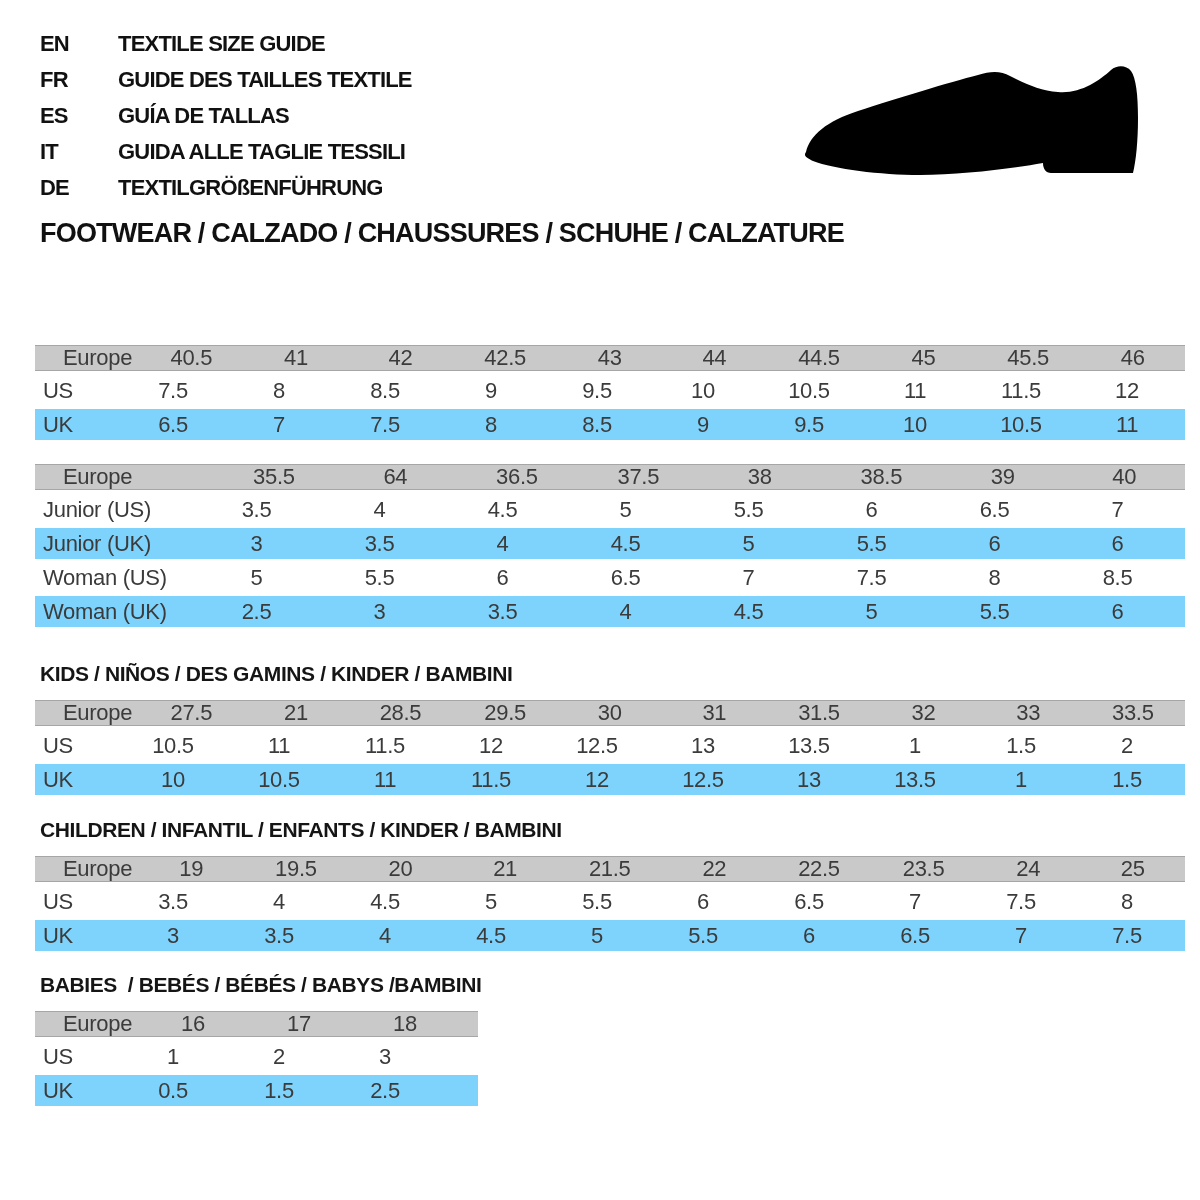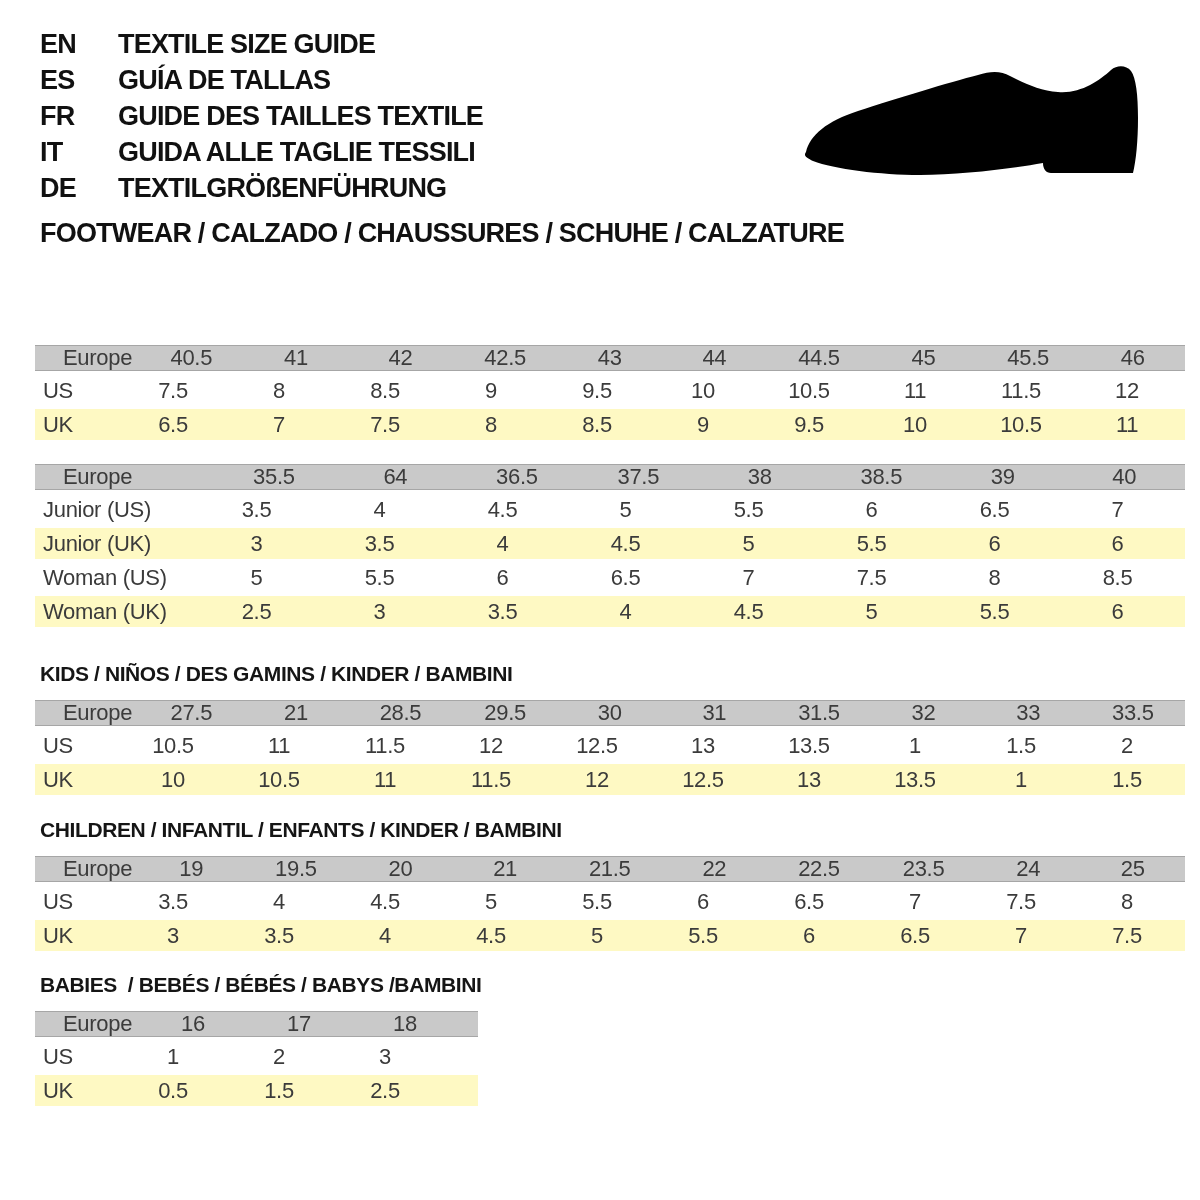--- a/index.html
+++ b/index.html
@@ -11,21 +11,21 @@
     overflow: hidden;
     font-family: "Liberation Sans", sans-serif;
     color: #111111;
   }
 
   
   .lang-block { position: absolute; left: 40px; top: 26px; }
   .lang-row { display: flex; height: 36px; align-items: center; }
   .lang-code, .lang-text {
     font-weight: bold;
-    font-size: 27px;
+    font-size: 22px;
     letter-spacing: -0.8px;
     white-space: pre;
   }
   .lang-code { width: 78px; }
 
   
   .category-line {
     position: absolute; left: 40px; top: 218px;
     font-weight: bold; font-size: 27px; letter-spacing: -0.8px;
     white-space: pre;
@@ -55,21 +55,21 @@
   .row-header {
     height: 26px;
     background: #c9c9c9;
     border-top: 1px solid #a6a6a6;
     border-bottom: 1px solid #a6a6a6;
     margin-bottom: 4px;
     padding-left: 20px;
   }
   .row-data { height: 31px; margin-bottom: 3px; }
   .row-data:last-child { margin-bottom: 0; }
-  .row-alt { background: #fef9c3; }
+  .row-alt { background: #7dd3fc; }
 
   .cell-label {
     width: 85px; padding-left: 8px; box-sizing: border-box;
     font-size: 22px; letter-spacing: -0.3px; color: #3b3b3b;
     white-space: nowrap;
   }
   .cell {
     width: 106px; text-align: center;
     font-size: 22px; letter-spacing: -0.3px; color: #3b3b3b;
   }
@@ -81,26 +81,26 @@
 </style>
 </head>
 <body>
 
 <div class="lang-block">
   <div class="lang-row">
     <span class="lang-code">EN</span>
     <span class="lang-text">TEXTILE SIZE GUIDE</span>
   </div>
   <div class="lang-row">
+    <span class="lang-code">FR</span>
+    <span class="lang-text">GUIDE DES TAILLES TEXTILE</span>
+  </div>
+  <div class="lang-row">
     <span class="lang-code">ES</span>
     <span class="lang-text">GUÍA DE TALLAS</span>
-  </div>
-  <div class="lang-row">
-    <span class="lang-code">FR</span>
-    <span class="lang-text">GUIDE DES TAILLES TEXTILE</span>
   </div>
   <div class="lang-row">
     <span class="lang-code">IT</span>
     <span class="lang-text">GUIDA ALLE TAGLIE TESSILI</span>
   </div>
   <div class="lang-row">
     <span class="lang-code">DE</span>
     <span class="lang-text">TEXTILGRÖßENFÜHRUNG</span>
   </div>
 </div>

